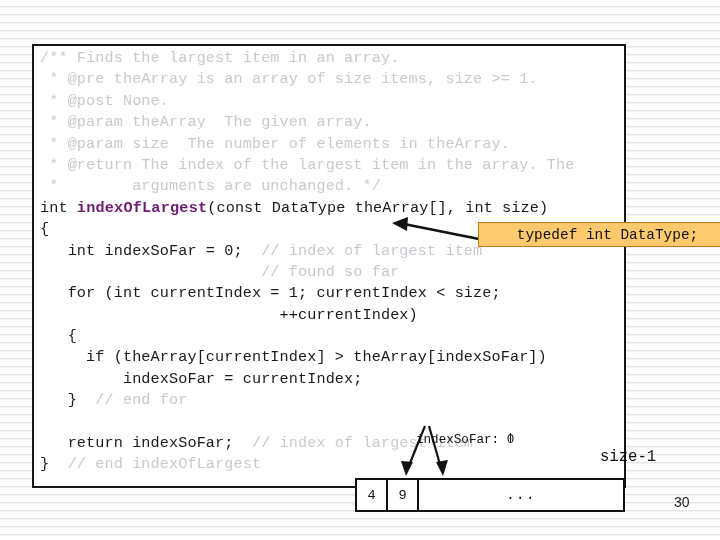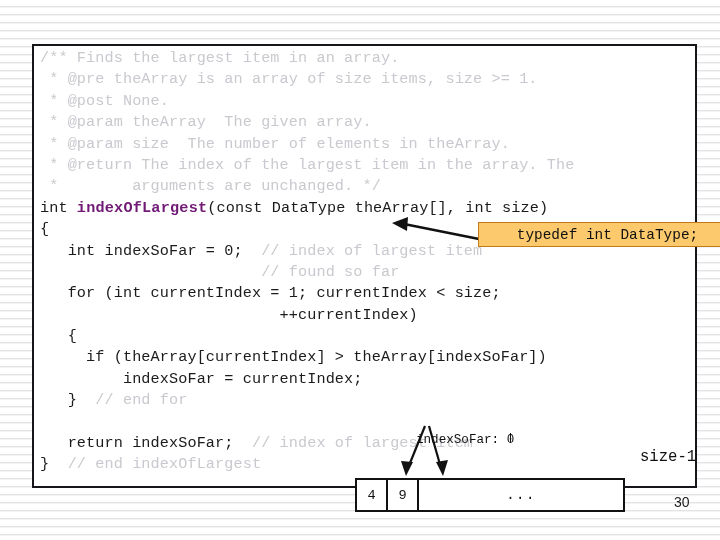--- a/index.html
+++ b/index.html
@@ -30,21 +30,21 @@
       #f4f4f6 8px
     );
     z-index: 0;
   }
 
   
   #code-panel {
     position: absolute;
     left: 32px;
     top: 44px;
-    width: 665px;
+    width: 594px;
     height: 444px;
     background: #ffffff;
     border: 2px solid #16161a;
     box-sizing: border-box;
     z-index: 2;
   }
 
   #code-block {
     position: absolute;
     left: 6px;
@@ -128,21 +128,20 @@
   
   #size-label {
     position: absolute;
     left: 600px;
     top: 448px;
     z-index: 4;
     font-family: "Liberation Mono", monospace;
     font-size: 15.6px;
     color: #111111;
     white-space: pre;
-    margin-left: 40px;
   }
 
   
   #index-arrows {
     position: absolute;
     left: 395px;
     top: 424px;
     width: 90px;
     height: 56px;
     z-index: 5;

